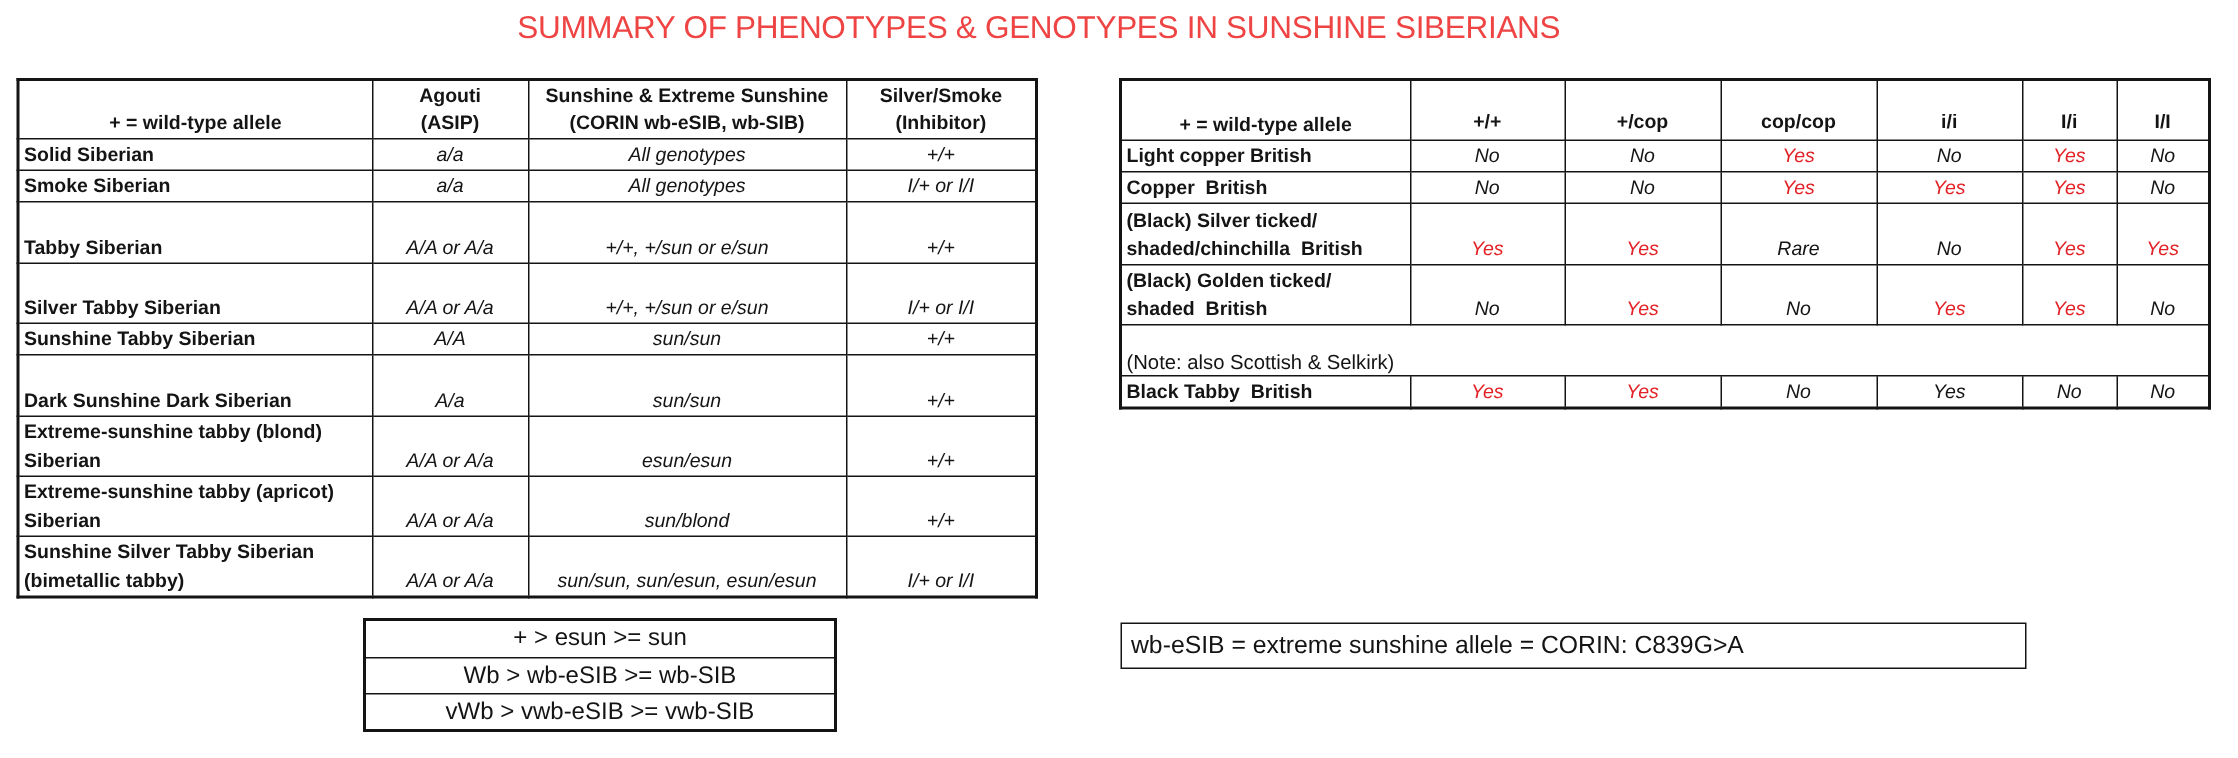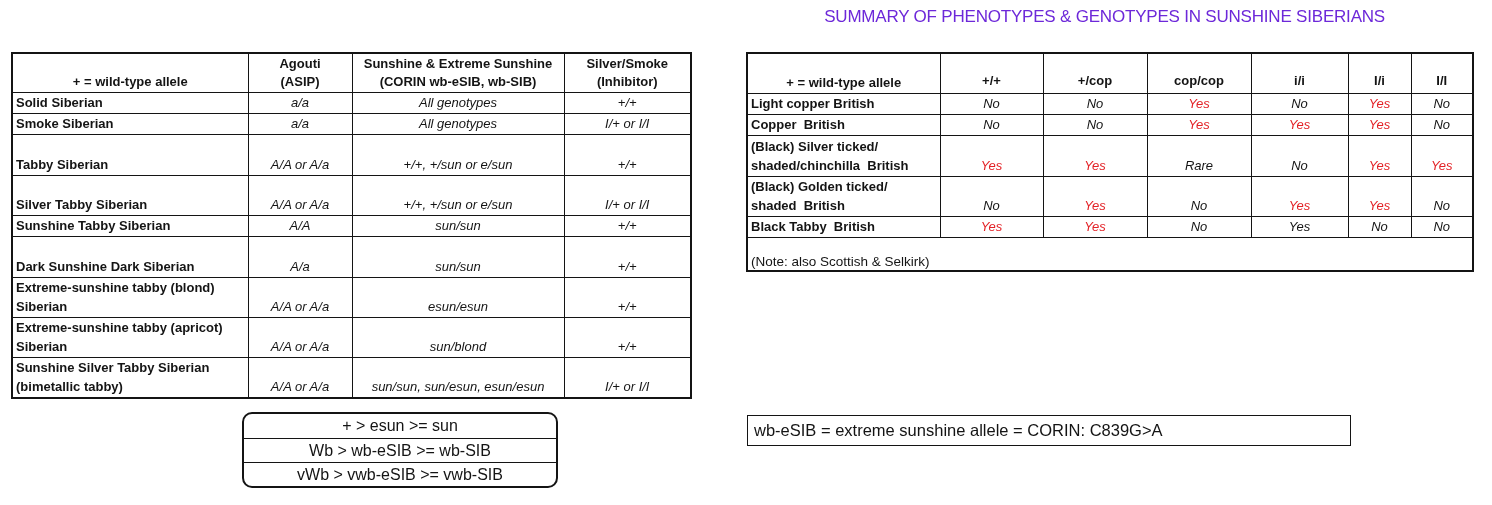--- a/index.html
+++ b/index.html
@@ -9,23 +9,23 @@
     color:#141414;
   }
   .canvas {
     position:relative;
     width:1492px; height:505px;
     background:#ffffff;
     overflow:hidden;
   }
   .page-title {
     position:absolute; top:7px; left:0; width:1385px;
-    text-align:right;
-    font-size:17px; letter-spacing:-0.2px;
-    color:#6d28d9;
+    text-align:center;
+    font-size:21px; letter-spacing:-0.2px;
+    color:#ef4444;
   }
   table.tbl {
     position:absolute;
     border-collapse:collapse;
     table-layout:fixed;
     border:2.5px solid #141414;
   }
   table.tbl td, table.tbl th {
     border:1.4px solid #141414;
     padding:0 3px 1px 3px;
@@ -217,36 +217,36 @@
     <tr style="height:40px">
       <td class="name">(Black) Golden ticked/
 shaded  British</td>
       <td class="val">No</td>
       <td class="val red">Yes</td>
       <td class="val">No</td>
       <td class="val red">Yes</td>
       <td class="val red">Yes</td>
       <td class="val">No</td>
     </tr>
-    <tr style="height:21px">
-      <td class="name">Black Tabby  British</td>
-      <td class="val red">Yes</td>
-      <td class="val red">Yes</td>
-      <td class="val">No</td>
-      <td class="val">Yes</td>
-      <td class="val">No</td>
-      <td class="val">No</td>
-    </tr>
     <tr style="height:34px">
       <td class="note-cell" colspan="7">(Note: also Scottish &amp; Selkirk)</td>
     </tr>
+    <tr style="height:21px">
+      <td class="name">Black Tabby  British</td>
+      <td class="val red">Yes</td>
+      <td class="val red">Yes</td>
+      <td class="val">No</td>
+      <td class="val">Yes</td>
+      <td class="val">No</td>
+      <td class="val">No</td>
+    </tr>
   </tbody>
     </table>
 
-  <div class="box" style="left:242px; top:412px; width:316px;border-radius:10px;">
+  <div class="box" style="left:242px; top:412px; width:316px;">
     <div class="brow">+ &gt; esun &gt;= sun</div>
     <div class="brow">Wb &gt; wb-eSIB &gt;= wb-SIB</div>
     <div class="brow">vWb &gt; vwb-eSIB &gt;= vwb-SIB</div>
   </div>
 
   <div class="box thin" style="left:747px; top:415px; width:604px;">
     <div class="brow">wb-eSIB = extreme sunshine allele = CORIN: C839G&gt;A</div>
   </div>
 
 </div>

